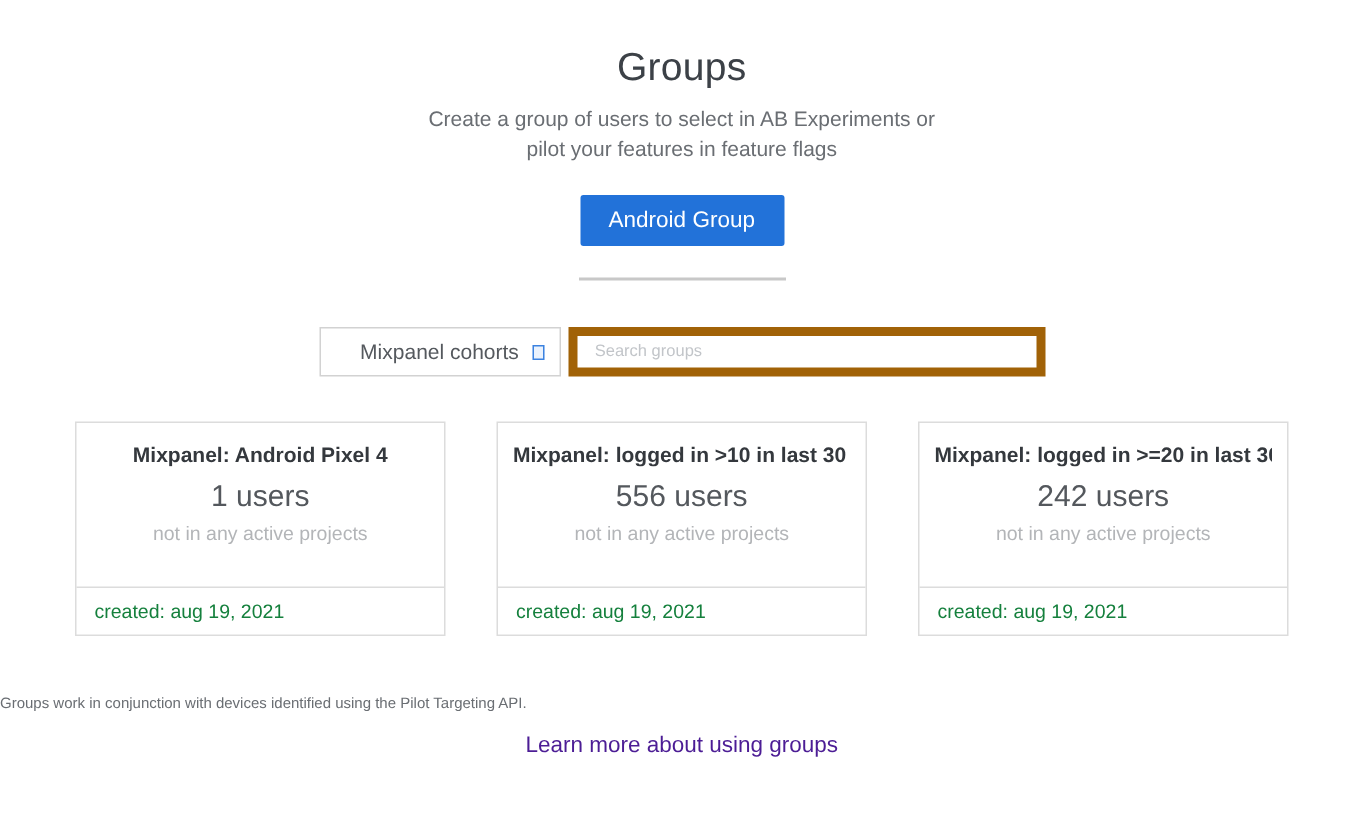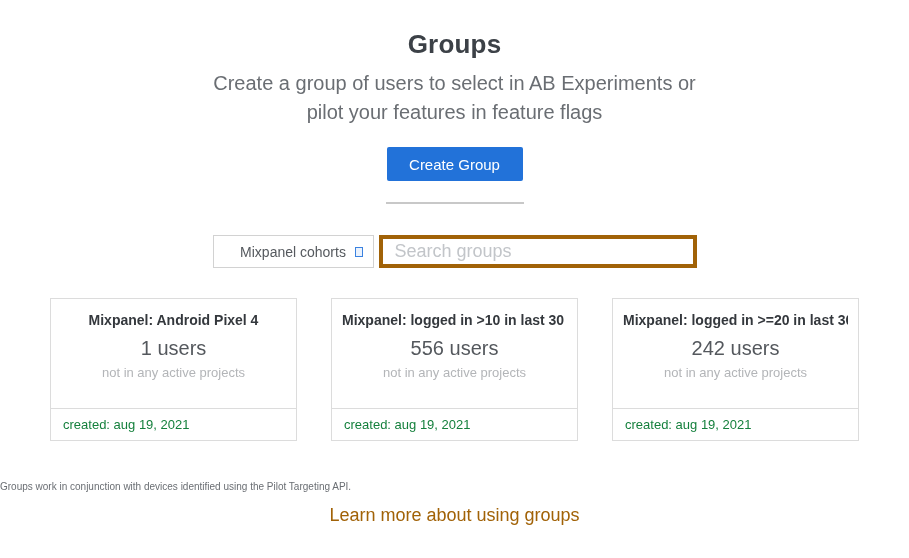--- a/index.html
+++ b/index.html
@@ -11,27 +11,27 @@
   }
   .page {
     width: 909px;
     height: 558px;
     background: #ffffff;
     overflow: hidden;
   }
   .header { text-align: center; padding-top: 29px; }
   .page-title {
     font-size: 26px;
-    font-weight: 700;
+    font-weight: 400;
     color: #3c4147;
     margin: 0 0 9px 0;
     letter-spacing: 0.2px;
   }
   .subtitle-line {
-    font-size: 20px;
+    font-size: 14px;
     color: #6a6e73;
     line-height: 1.45;
   }
   .create-btn {
     margin-top: 20px;
     width: 136px;
     height: 34px;
     background: #2272d9;
     color: #ffffff;
     border: none;
@@ -71,23 +71,23 @@
     right: 10px;
     top: 11px;
     width: 8px;
     height: 10px;
     border: 1px solid #3b82e0;
     background: #eaf2fd;
   }
   .search-input {
     width: 318px;
     height: 33px;
-    border: 4px solid #a16207;
+    border: 6px solid #a16207;
     padding: 0 12px;
-    font-size: 18px;
+    font-size: 11px;
     font-family: inherit;
     color: #ec4899;
     outline: none;
   }
   .search-input::placeholder { color: #c2c5c9; }
   .cards-row {
     margin-top: 30px;
     display: flex;
     justify-content: center;
     gap: 34px;
@@ -134,36 +134,36 @@
     margin-top: 40px;
     text-align: left;
     font-size: 10px;
     color: #6a6e73;
   }
   .bottom-link-wrap {
     margin-top: 13px;
     text-align: center;
   }
   .bottom-link {
-    font-size: 18px;
-    color: #a16207;
+    font-size: 15px;
+    color: #4c1d95;
     text-decoration: none;
     cursor: pointer;
   }
 </style>
 </head>
 <body>
 
 <div class="page">
 
   <div class="header">
     <h1 class="page-title">Groups</h1>
     <div class="subtitle-line">Create a group of users to select in AB Experiments or</div>
     <div class="subtitle-line">pilot your features in feature flags</div>
-    <button class="create-btn">Create Group</button>
+    <button class="create-btn">Android Group</button>
     <div class="divider"></div>
   </div>
 
   <div class="filter-row">
     <div class="cohort-select">
       <span>Mixpanel cohorts</span>
       <span class="select-indicator"></span>
     </div>
     <input class="search-input" type="text" placeholder="Search groups" style="">
   </div>

